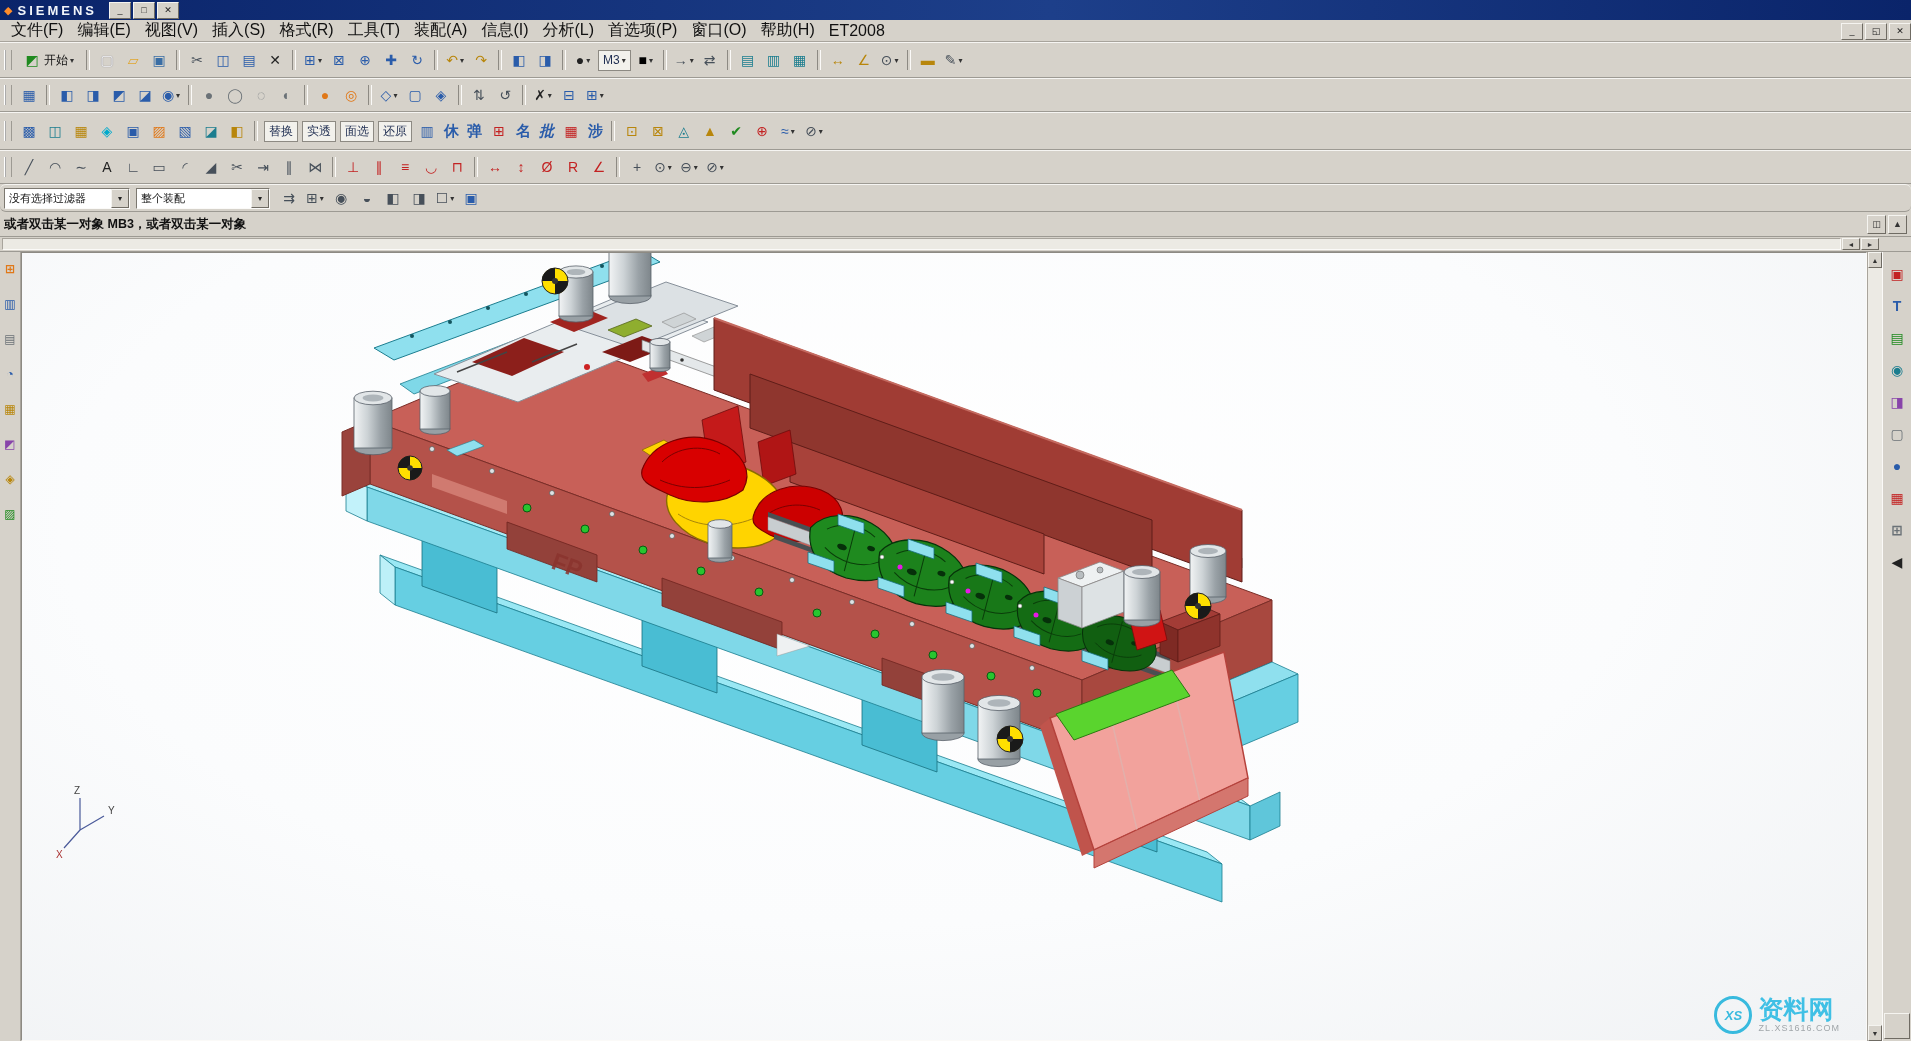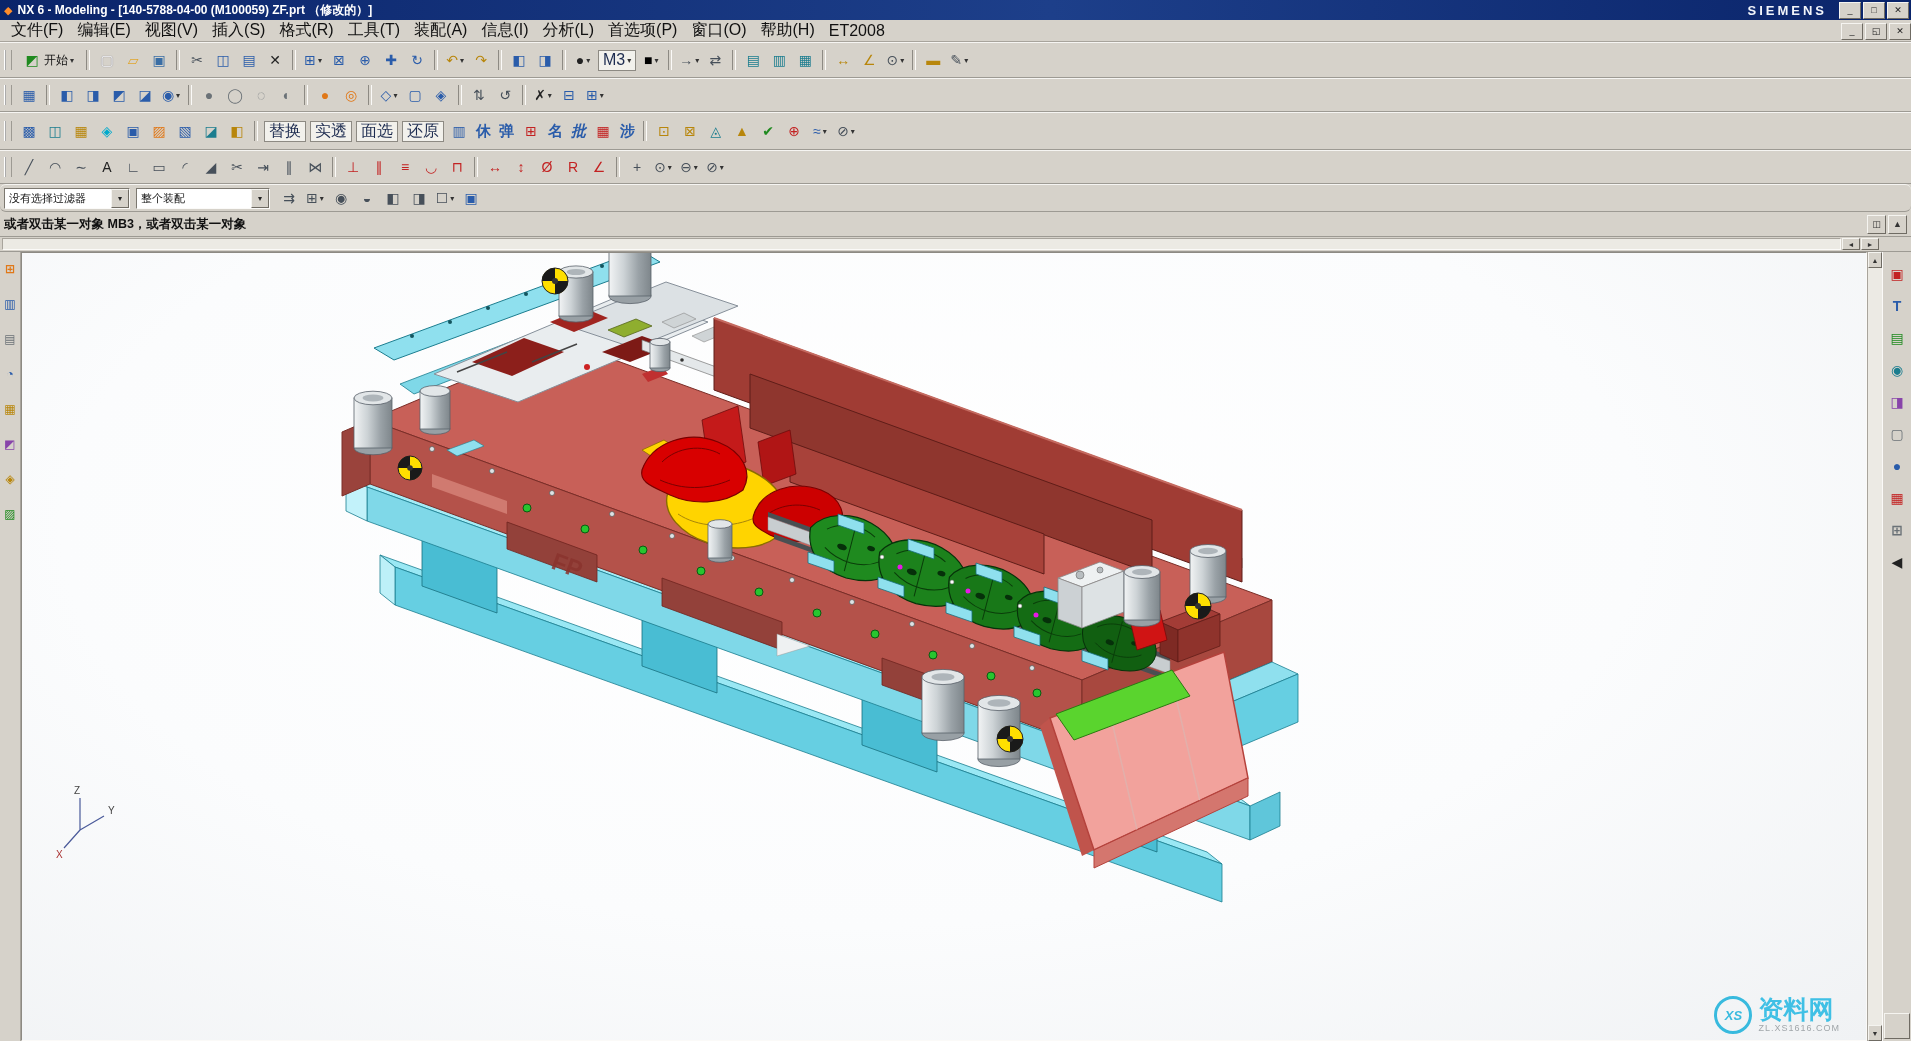--- a/index.html
+++ b/index.html
@@ -43,21 +43,21 @@
   .tb4{height:30px;flex:0 0 30px;}
   .tbgrip{width:5px;height:20px;margin:0 4px 0 1px;border-left:2px ridge #fff;border-right:1px solid #9d9a93;}
   .tbi{
     display:inline-flex;align-items:center;justify-content:center;
     width:22px;height:22px;margin:1px;font-size:14px;color:#47505a;
     border:1px solid transparent;
   }
   .tbsep{width:2px;height:20px;margin:0 4px;border-left:1px solid #8d8a83;border-right:1px solid #fbfaf8;}
   .tbtxt{
     display:inline-flex;align-items:center;justify-content:center;
-    height:19px;padding:0 4px;margin:11px 2px;font-size:16px;color:#1d2c50;
+    height:19px;padding:0 4px;margin:11px 2px;font-size:12px;color:#1d2c50;
     background:#f2f1ec;border:1px solid #8d8a83;
   }
   .tbch{display:inline-flex;align-items:center;justify-content:center;width:21px;height:21px;font-size:15px;font-weight:bold;margin:1px;}
   .tbch.i{font-style:italic;}
   .dd::after{content:"▾";font-size:8px;color:#333;margin-left:2px;}
   .c-blue{color:#2a5caa}.c-teal{color:#1b7d8f}.c-gold{color:#b8860b}.c-orange{color:#e07818}
   .c-red{color:#c32222}.c-green{color:#1f8a1f}.c-gray{color:#6b7277}.c-dark{color:#222}
   .c-black{color:#000}.c-purple{color:#8844aa}.c-cyan{color:#00aacc}
   .c-page{color:#fdfdfd;text-shadow:0 0 1px #556}.c-folder{color:#e0a62e}.c-save{color:#3a6ea5}
   .start-btn{display:inline-flex;align-items:center;gap:2px;padding:1px 5px;margin-right:2px;font-size:12px;
@@ -114,21 +114,20 @@
   .gpline{fill:none;stroke:#0a3d0a;stroke-width:1}
   .gphole{fill:#06300a}
 </style>
 </head>
 <body>
 
 <div class="app">
 
   <div class="titlebar">
     <span class="app-icon">◆</span>
-    <span class="title-text">NX 6 - Modeling - [140-5788-04-00 (M100059) ZF.prt （修改的）]</span>
     <span class="brand">SIEMENS</span>
     <span class="winbtn">_</span>
     <span class="winbtn">□</span>
     <span class="winbtn">✕</span>
   </div>
 
   <div class="menubar">
 
   <span class="menu-item">文件(F)</span>
       <span class="menu-item">编辑(E)</span>

